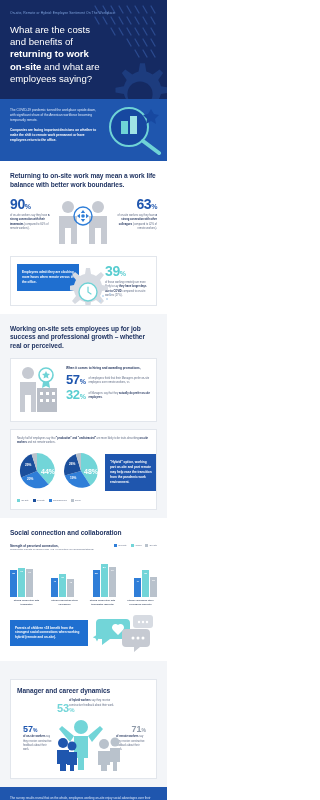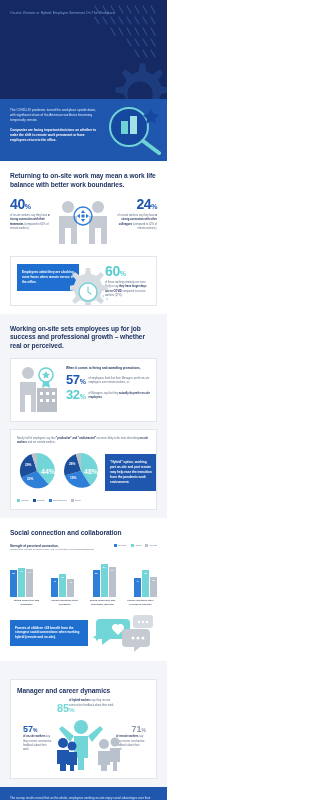--- a/index.html
+++ b/index.html
@@ -127,40 +127,47 @@
     </svg>
     <svg class="gear-hero" width="70" height="70" viewBox="0 0 100 100">
       <g fill="#1d3c7e">
         <path d="M50 6 l7 0 2 12 a34 34 0 0 1 9 4 l10-7 5 5 -7 10 a34 34 0 0 1 4 9 l12 2 0 7 -12 2 a34 34 0 0 1 -4 9 l7 10 -5 5 -10-7 a34 34 0 0 1 -9 4 l-2 12 -7 0 -2-12 a34 34 0 0 1 -9-4 l-10 7 -5-5 7-10 a34 34 0 0 1 -4-9 l-12-2 0-7 12-2 a34 34 0 0 1 4-9 l-7-10 5-5 10 7 a34 34 0 0 1 9-4 z"></path>
       </g>
       <circle cx="50" cy="50" r="18" fill="#152a62"></circle>
     </svg>
     <div class="eyebrow">
       <div>On-site, Remote or Hybrid: Employee Sentiment On The Workplace</div>
     </div>
+    <div class="hero-title">
+      <span class="lt">What are the costs</span><br>
+      <span class="lt">and benefits of</span><br>
+      <b>returning to work</b><br>
+      <b>on-site</b><span class="lt"> and what are</span><br>
+      <span class="lt">employees saying?</span>
+    </div>
   </div>
 
   <div class="intro">
     <svg class="mag" width="62" height="50" viewBox="0 0 62 50">
       <circle cx="26" cy="22" r="19" fill="#1748a0" stroke="#6fd3d6" stroke-width="2"></circle>
       <rect x="18" y="16" width="7" height="13" fill="#6fd3d6"></rect>
       <rect x="27" y="11" width="7" height="18" fill="#9fe3e5"></rect>
       <path d="M40 36 L56 48" stroke="#6fd3d6" stroke-width="4" stroke-linecap="round"></path>
       <path d="M48 4 l3 5 5 1 -4 4 1 5 -5-3 -5 3 1-5 -4-4 5-1 z" fill="#1748a0"></path>
     </svg>
     <p>The COVID-19 pandemic turned the workplace upside down, with significant share of the American workforce becoming temporarily remote.</p>
     <p class="b">Companies are facing important decisions on whether to make the shift to remote work permanent or have employees return to the office.</p>
   </div>
 
   <div class="sec">
     <div class="sec-title">Returning to on-site work may mean a work life balance with better work boundaries.</div>
 
     <div class="two-stat" style="margin-top:8px;">
       <div class="stat-col">
-        <div class="bignum"><span>40</span><span class="pct">%</span></div>
+        <div class="bignum"><span>90</span><span class="pct">%</span></div>
         <div class="fine">
           <span>of on-site workers say they have </span><b>a strong connection with their teammates</b><span> (compared to 60% of remote workers).</span>
         </div>
       </div>
       <div class="mid-art">
         <svg width="56" height="48" viewBox="0 0 56 48">
           <g fill="#c6cad2">
             <circle cx="13" cy="8" r="6"></circle>
               <path d="M4 17 h18 v28 h-6 v-16 h-6 v16 h-6 z"></path>
             <circle cx="43" cy="8" r="6"></circle>
@@ -170,21 +177,21 @@
           <g fill="#2f7ed8">
             <path d="M28 11 l2.2 3 h-4.4 z"></path>
               <path d="M28 23 l2.2-3 h-4.4 z"></path>
             <path d="M22 17 l3-2.2 v4.4 z"></path>
               <path d="M34 17 l-3-2.2 v4.4 z"></path>
             <circle cx="28" cy="17" r="1.8"></circle>
           </g>
         </svg>
       </div>
       <div class="stat-col r">
-        <div class="bignum"><span>24</span><span class="pct">%</span></div>
+        <div class="bignum"><span>63</span><span class="pct">%</span></div>
         <div class="fine">
           <span>of on-site workers say they have </span><b>a strong connection with other colleagues</b><span> (compared to 42% of remote workers).</span>
         </div>
       </div>
     </div>
 
     <div class="card" style="margin-top:9px; display:flex; gap:5px; align-items:flex-start;">
       <div class="callout" style="width:62px; flex:none;">Employees admit they are clocking more hours when remote versus in the office.</div>
       <div style="flex:1; position:relative;">
         <svg style="position:absolute; left:-14px; top:4px;" width="46" height="40" viewBox="0 0 46 40">
@@ -194,21 +201,21 @@
           <circle cx="18" cy="24" r="9" fill="#fff" stroke="#6fd3d6" stroke-width="1.4"></circle>
           <path d="M18 19 v5 l3 2" stroke="#6fd3d6" stroke-width="1.2" fill="none" stroke-linecap="round"></path>
           <g fill="#bcd9f2">
               <circle cx="33" cy="28" r="1"></circle>
               <circle cx="37" cy="31" r="1"></circle>
               <circle cx="30" cy="33" r="1"></circle>
               <circle cx="40" cy="26" r="1"></circle>
             </g>
         </svg>
         <div style="margin-left:21px;">
-          <div class="bignum teal"><span>60</span><span class="pct">%</span></div>
+          <div class="bignum teal"><span>39</span><span class="pct">%</span></div>
           <div class="fine">
             <span>of those working remotely are more likely to say </span><b>they have longer days due to COVID</b><span> compared to on-site workers (27%).</span>
           </div>
         </div>
       </div>
     </div>
   </div>
 
   <div class="sec alt">
     <div class="sec-title">Working on-site sets employees up for job success and professional growth – whether real or perceived.</div>
@@ -381,21 +388,21 @@
     </div>
   </div>
 
   <div class="sec alt">
     <div class="card">
       <div class="sec-title">Manager and career dynamics</div>
       <div class="trio">
         <div class="lbl" style="left:52px; top:0; width:48px;">
           <b>of hybrid workers</b><span> say they receive constructive feedback about their work.</span>
         </div>
-        <div class="n" style="position:absolute; left:40px; top:4px; color:#72d5d8; font-size:11px;"><span>85</span><span style="font-size:6px;">%</span></div>
+        <div class="n" style="position:absolute; left:40px; top:4px; color:#72d5d8; font-size:11px;"><span>53</span><span style="font-size:6px;">%</span></div>
 
         <div class="n" style="position:absolute; left:6px; top:26px; color:#1f56ae;"><span>57</span><span style="font-size:5px;">%</span></div>
         <div class="lbl" style="left:6px; top:36px; width:30px;">
           <b>of on-site workers</b><span> say they receive constructive feedback about their work.</span>
         </div>
 
         <div class="n" style="position:absolute; right:4px; top:26px; color:#8e99a8;"><span>71</span><span style="font-size:5px;">%</span></div>
         <div class="lbl" style="right:4px; top:36px; width:30px;">
           <b>of remote workers</b><span> say they receive constructive feedback about their work.</span>
         </div>

